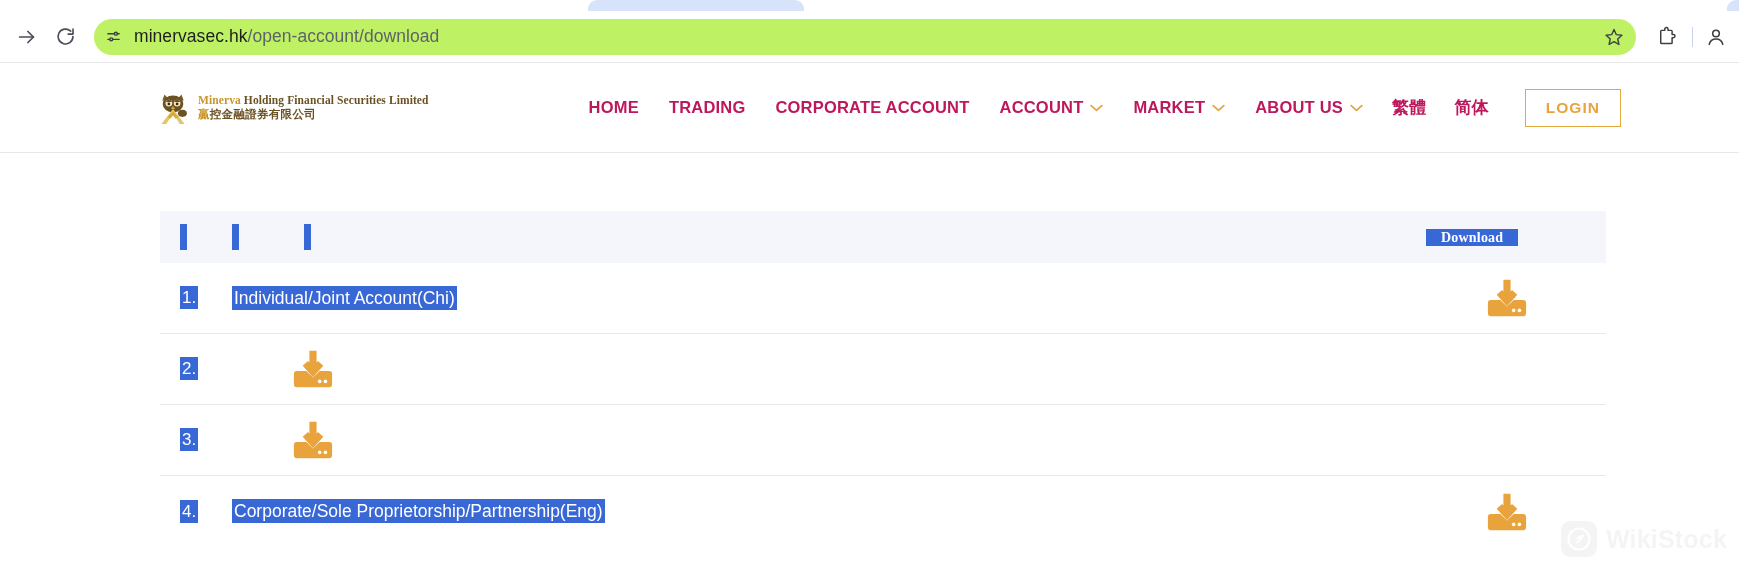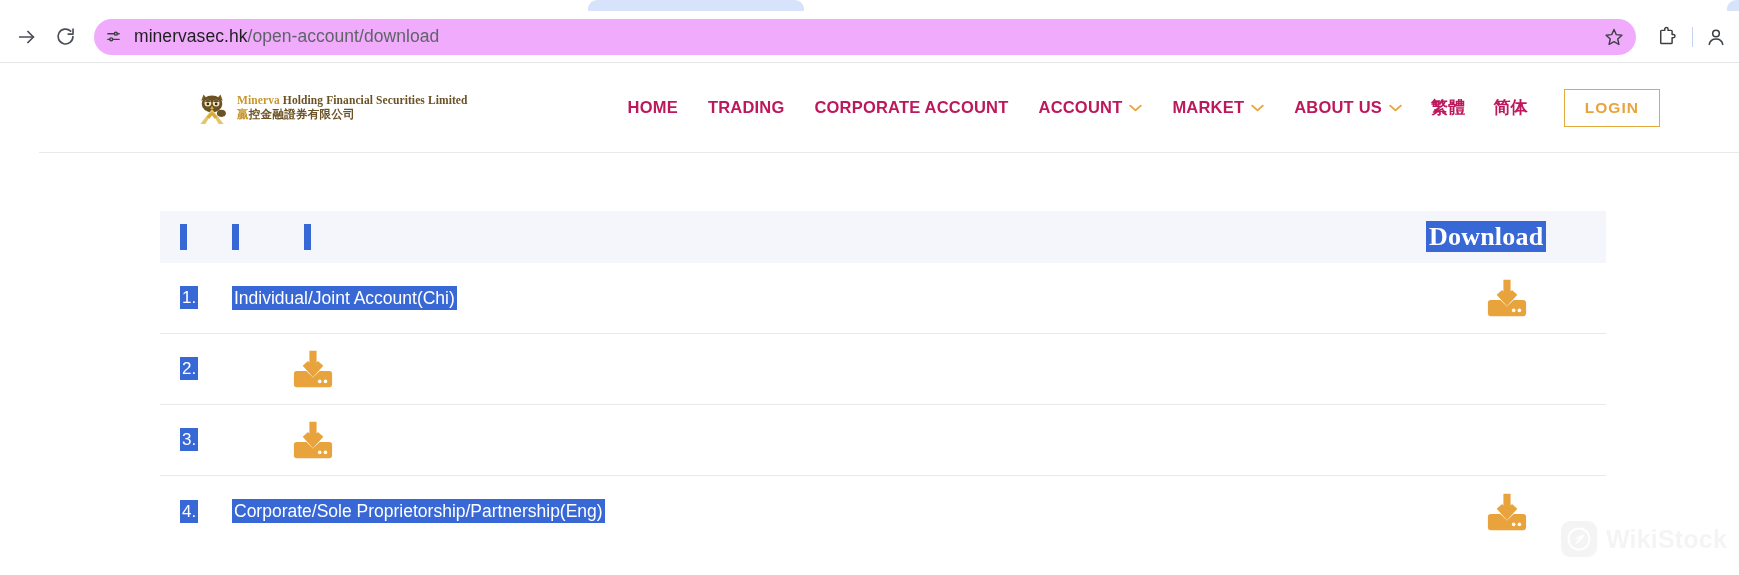--- a/index.html
+++ b/index.html
@@ -48,21 +48,21 @@
     border-radius: 50%;
     flex: 0 0 auto;
     color: #4a4e57;
   }
   .nav-btn svg { display: block; }
 
   .omnibox {
     flex: 1 1 auto;
     height: 36px;
     margin: 0 6px 0 10px;
-    background: #f0abfc;
+    background: #bef264;
     border-radius: 18px;
     display: flex;
     align-items: center;
     padding: 0 6px 0 4px;
     min-width: 0;
   }
   .omni-icon-wrap {
     width: 30px; height: 30px;
     border-radius: 50%;
     display: flex; align-items: center; justify-content: center;
@@ -108,21 +108,20 @@
   }
 
   
   .site-header {
     height: 90px;
     background: #ffffff;
     display: flex;
     align-items: center;
     border-bottom: 1px solid #e8e8e8;
     padding: 0 40px 0 0;
-    margin-left: 39px;
   }
   .brand {
     display: flex;
     align-items: center;
     margin-left: 155px;
     flex: 0 0 auto;
     gap: 7px;
   }
   .brand-mark { width: 36px; height: 34px; flex: 0 0 auto; }
   .brand-text { line-height: 1.15; }
@@ -212,23 +211,23 @@
   }
   .th-blank-sel {
     display: inline-block;
     width: 7px;
     height: 26px;
     background: #3867d6;
     vertical-align: middle;
   }
   .dl-label {
     font-family: "Liberation Serif", "DejaVu Serif", serif;
-    font-size: 26px;
+    font-size: 14px;
     font-weight: bold;
-    padding: 1px 3px;
+    padding: 1px 15px;
     letter-spacing: 0.2px;
   }
 
   .tbl-row {
     height: 71px;
     display: flex;
     align-items: center;
     border-bottom: 1px solid #e9e9e9;
     position: relative;
   }

